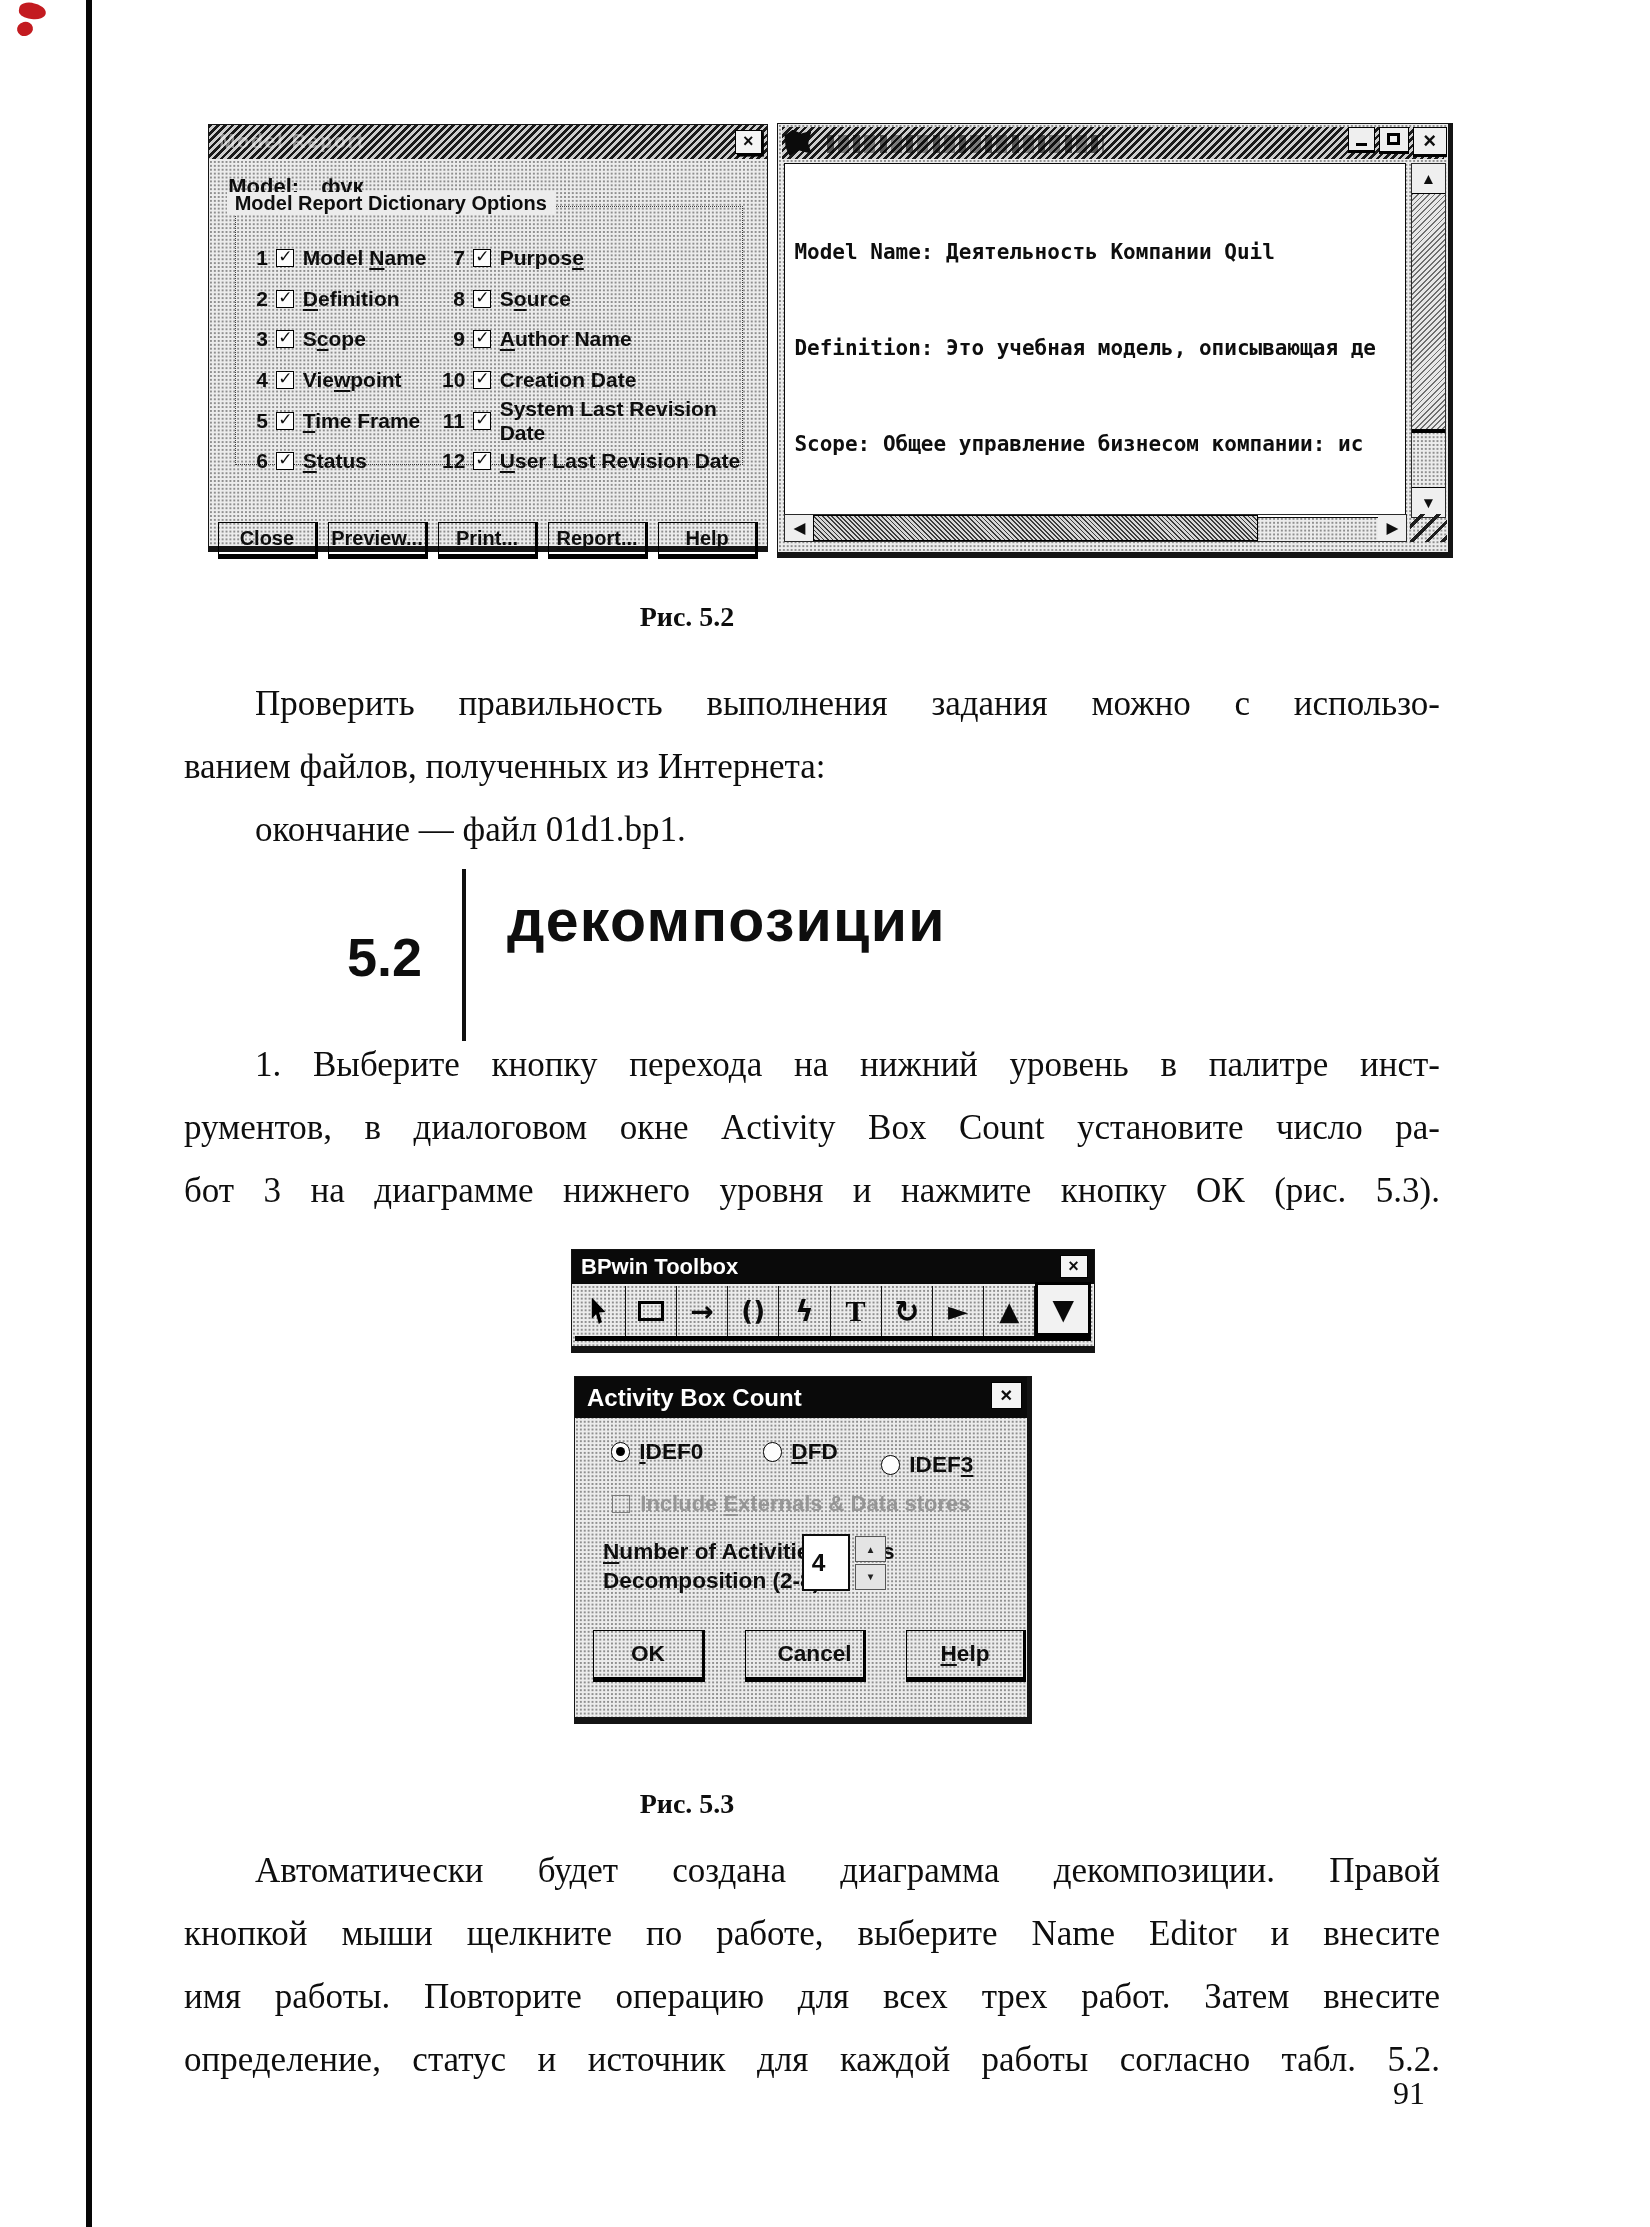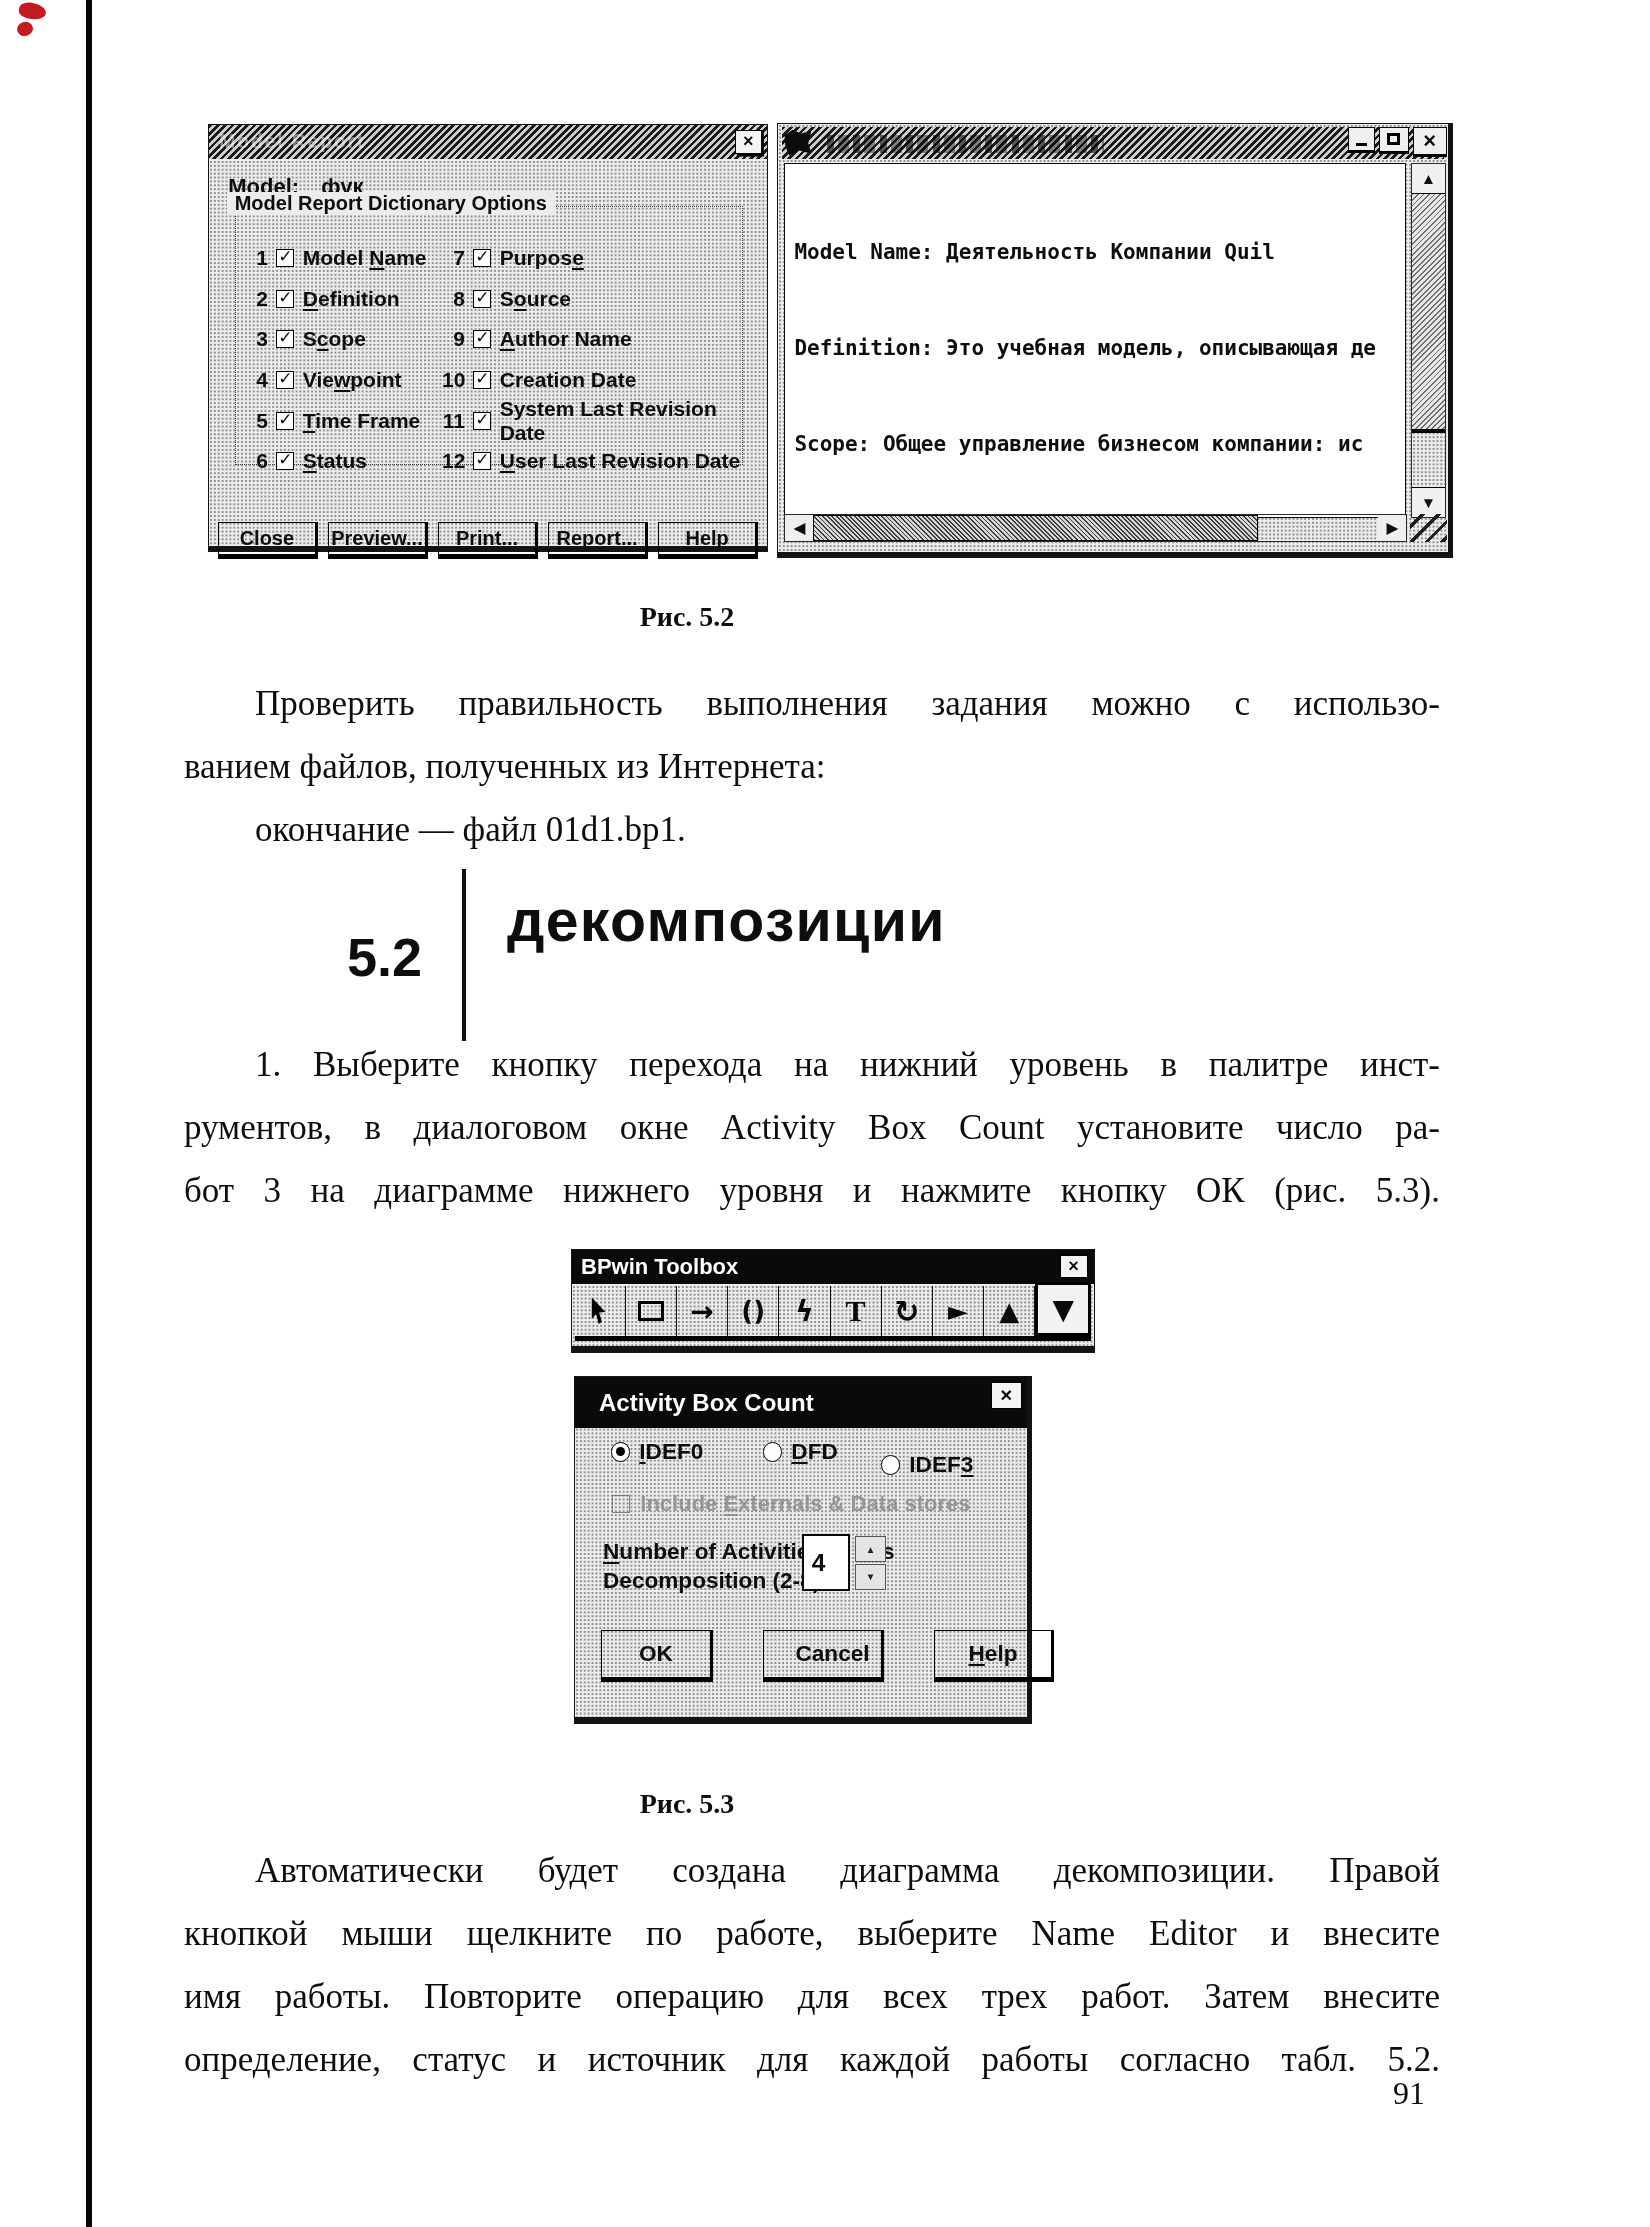--- a/index.html
+++ b/index.html
@@ -118,42 +118,42 @@
   .tb-cell:last-child { border:3.9px solid #000; margin-top:-3.9px; background:#f2f2f2; }
   .icon-pointer { width:18px; height:27px; background:#000;
       clip-path:polygon(6% 0,6% 80%,30% 62%,45% 98%,62% 90%,47% 56%,82% 54%); }
   .icon-box { width:26px; height:19.3px; border:3.2px solid #000; }
   .g40 { font-size:26px; } .g44 { font-size:28px; } .g46 { font-size:30px; }
   .icon-T { font-family:"Liberation Serif",serif; font-size:30px; font-weight:900; }
 
   
   #abc { left:574px; top:1376px; width:458px; height:348px;
          border-right-width:5.8px; border-bottom-width:7px; }
-  #abc .blackbar { height:51px; font-size:24px; padding-left:24px; }
+  #abc .blackbar { height:41px; font-size:24px; padding-left:12px; }
   #abc .xbtn { right:5.2px; top:4.5px; width:31px; height:27px; box-shadow:none; font-size:20.6px; }
   .abc-radios { position:absolute; top:62px; left:0; right:0; height:26px; }
   .radio-item { position:absolute; display:flex; align-items:center; gap:9px;
                 font:600 22.6px "Liberation Sans",sans-serif; }
   .radio { width:19.3px; height:19.3px; border:1.9px solid #000; border-radius:50%;
            background:#fdfdfd; display:flex; align-items:center; justify-content:center; flex:none; }
   .radio i { width:9px; height:9px; border-radius:50%; background:#000; }
   .abc-check { position:absolute; left:37px; top:114px; display:flex; align-items:center;
                gap:10.3px; color:#8b8b8b; font:600 22px "Liberation Sans",sans-serif; opacity:.85; }
   .abc-check .box { width:18px; height:18px; border:1.9px solid #6e6e6e; flex:none; }
   .abc-check .u { text-decoration-color:#8b8b8b; }
   .abc-numlab { position:absolute; left:28px; top:160px;
                 font:600 22.6px/29px "Liberation Sans",sans-serif; }
   .abc-spin-edit { position:absolute; left:227px; top:157px; width:48px; height:57px;
                 background:#fff; border:2.6px solid #0c0c0c; display:flex; align-items:center;
                 padding-left:7.7px; font:600 24.5px "Liberation Sans",sans-serif; }
   .abc-spin-btns { position:absolute; left:280px; top:159px; width:31px; }
   .abc-spin-btns .sb { height:26px; border:1.3px solid #555; background:#e4e4e4;
                 display:flex; align-items:center; justify-content:center;
                 font-size:9.7px; color:#222; margin-bottom:1.9px; }
-  .abc-buttons { position:absolute; left:26px; top:253px; display:flex; gap:50px; height:52px; }
+  .abc-buttons { position:absolute; left:18px; top:253px; display:flex; gap:40px; height:52px; }
   .abc-buttons .scan-btn { flex:none; font-size:22.6px; }
   .abc-buttons .scan-btn:nth-child(1){ width:112px; }
   .abc-buttons .scan-btn:nth-child(2){ width:121px;padding-left:20px; }
   .abc-buttons .scan-btn:nth-child(3){ width:120px; }
 
   .page-number { position:absolute; left:1393px; top:2075px; font:32px "Liberation Serif",serif; }
 </style>
 </head>
 <body>
 

